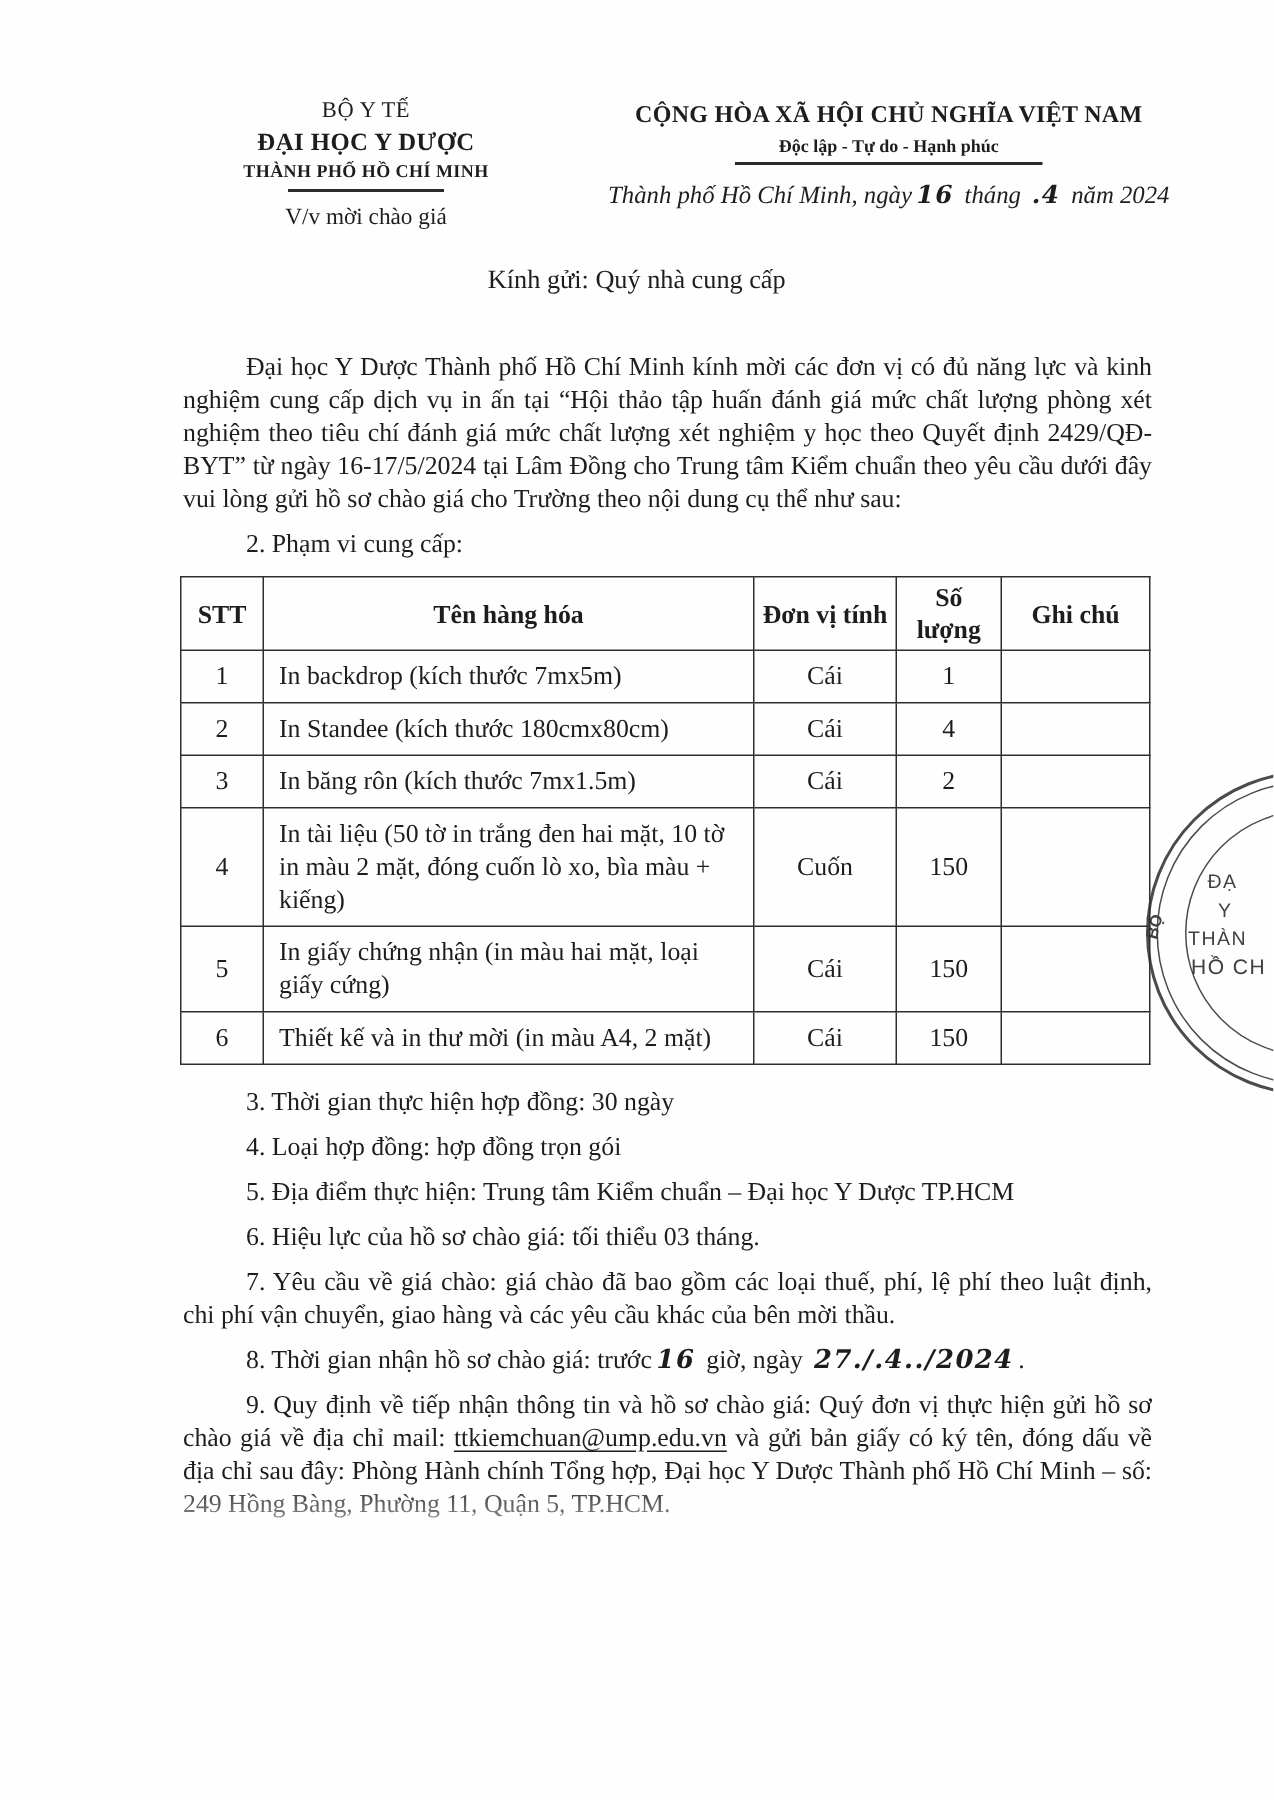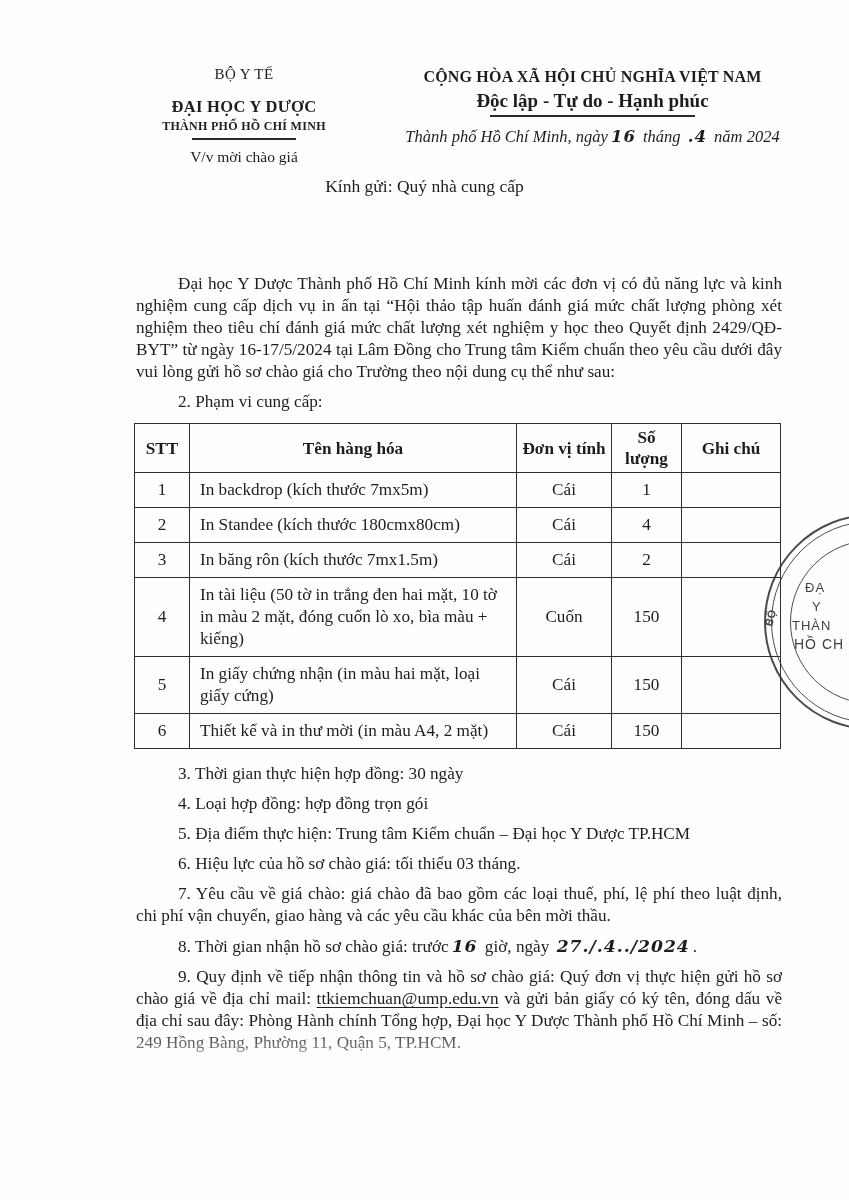--- a/index.html
+++ b/index.html
@@ -6,37 +6,37 @@
   .page {
     position:relative; width:849px; height:1200px;
     background:#fefefe; overflow:hidden;
     color:#1d1d1d;
     font-family:"Liberation Serif", serif;
   }
 
   
   .lh-left { position:absolute; left:84px; top:66px; width:320px; text-align:center; }
   .lh-ministry { font-size:15px; letter-spacing:.4px; }
-  .lh-org1 { font-size:16.5px; font-weight:bold; margin-top:14px; letter-spacing:.3px; }
+  .lh-org1 { font-size:16.5px; font-weight:bold; margin-top:2px; letter-spacing:.3px; }
   .lh-org2 { font-size:12px; font-weight:bold; margin-top:2px; letter-spacing:.3px; }
   .rule-left { width:104px; height:1.6px; background:#2a2a2a; margin:4px auto 0; }
   .lh-subject { font-size:15.5px; margin-top:8px; }
 
   .lh-right { position:absolute; left:405px; top:68px; width:375px; text-align:center; }
   .nat-title { font-size:16px; font-weight:bold; letter-spacing:.2px; }
-  .motto { font-size:19px; font-weight:bold; margin-top:4px; }
+  .motto { font-size:12px; font-weight:bold; margin-top:4px; }
   .rule-right { width:205px; height:1.6px; background:#2a2a2a; margin:3px auto 0; }
   .dateline { font-size:16.5px; font-style:italic; margin-top:10px; white-space:nowrap; }
 
   .salutation { position:absolute; top:176px; left:0; width:100%; text-align:center; font-size:17.5px; }
 
   
   .content {
-    position:absolute; top:234px; left:136px; width:646px;
-    font-size:17.2px; line-height:22px; text-align:justify;margin-top:39px;
+    position:absolute; top:234px; left:122px; width:646px;
+    font-size:17.2px; line-height:22px; text-align:justify;
   }
   .content p { margin:0 0 8px; text-indent:42px; }
   .content p.tight { margin-bottom:10px; }
 
   
   .hw {
     font-family:"DejaVu Serif", serif;
     font-style:italic; font-weight:600;
     letter-spacing:1px; margin:0 3px;
   }

